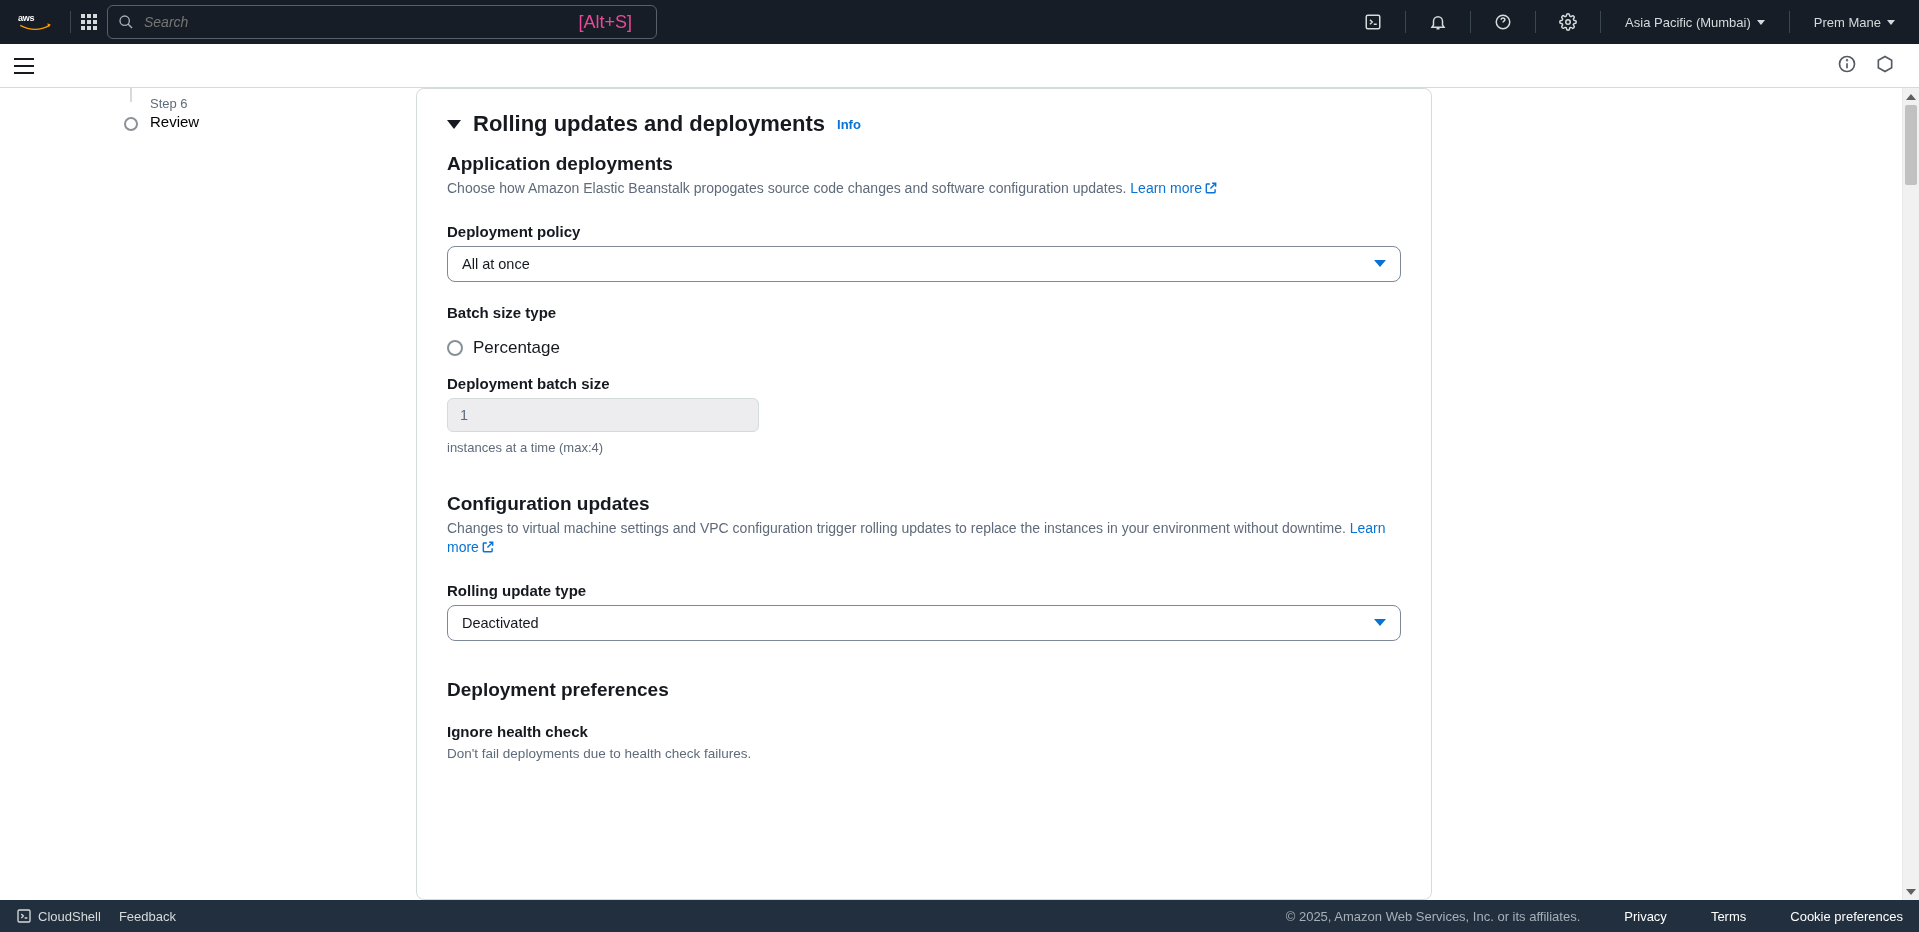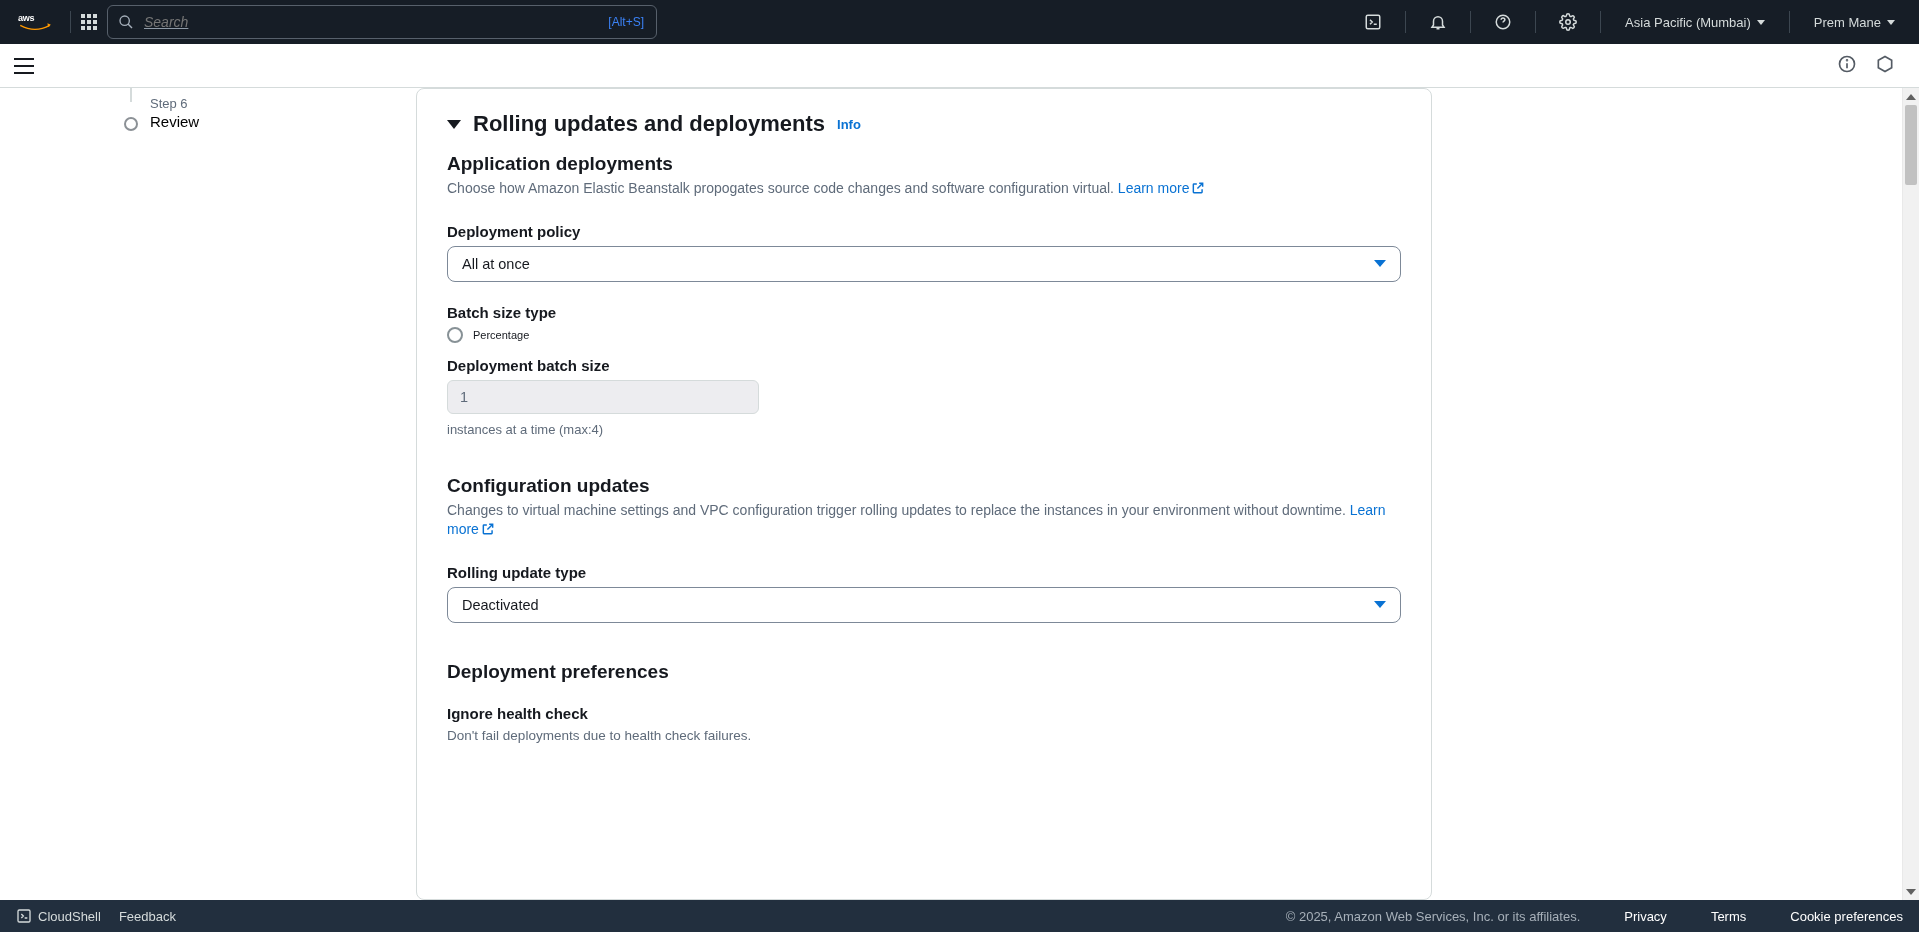--- a/index.html
+++ b/index.html
@@ -17,24 +17,24 @@
   html,body{margin:0;padding:0;height:100%;font-family:"Amazon Ember","Helvetica Neue",Arial,sans-serif;color:var(--aws-text);}
   body{display:flex;flex-direction:column;width:1919px;height:932px;overflow:hidden;background:#fff;}
 
   
   .topnav{height:44px;background:var(--aws-dark);display:flex;align-items:center;color:#fff;padding:0 8px;gap:8px;flex:0 0 auto;}
   .logo{font-weight:700;letter-spacing:-0.5px;font-size:15px;padding:0 10px;display:flex;align-items:center;height:100%;}
   .divider-v{width:1px;height:22px;background:#3c4650;}
   .apps-icon{width:18px;height:18px;padding:0 10px;display:flex;align-items:center;justify-content:center;}
   .apps-grid{display:grid;grid-template-columns:repeat(3,4px);grid-template-rows:repeat(3,4px);gap:2px;}
   .apps-grid span{background:#d5dbdb;width:4px;height:4px;}
-  .search-wrap{flex:0 0 550px;display:flex;align-items:center;background:transparent;border:1px solid #57606b;border-radius:6px;height:32px;padding:16px 10px;color:#8d99a6;position:relative;text-decoration:underline;}
+  .search-wrap{flex:0 0 550px;display:flex;align-items:center;background:transparent;border:1px solid #57606b;border-radius:6px;height:32px;padding:16px 10px;color:#8d99a6;position:relative;}
   .search-wrap svg{flex:0 0 auto;margin-right:8px;}
   .search-wrap input{flex:1;background:transparent;border:none;outline:none;color:#d5dbdb;font-style:italic;font-size:14px;}
-  .search-wrap .kbd{font-size:12px;color:#3b82f6;font-style:normal;position:absolute;right:12px;}
+  .search-wrap .kbd{font-size:18px;color:#ec4899;font-style:normal;position:absolute;right:24px;}
   .nav-spacer{flex:1;}
   .nav-icon{width:48px;display:flex;align-items:center;justify-content:center;height:100%;color:#d5dbdb;}
   .nav-text{padding:0 16px;font-size:13px;color:#d5dbdb;display:flex;align-items:center;gap:6px;height:100%;}
   .caret-down{width:0;height:0;border-left:4px solid transparent;border-right:4px solid transparent;border-top:5px solid #d5dbdb;}
 
   
   .secbar{height:44px;border-bottom:1px solid var(--aws-panel-border);display:flex;align-items:center;padding:0 14px;justify-content:space-between;flex:0 0 auto;background:#fff;}
   .hamburger{width:20px;height:16px;display:flex;flex-direction:column;justify-content:space-between;}
   .hamburger span{height:2px;background:#16191f;width:100%;}
   .sec-right{display:flex;align-items:center;gap:18px;padding-right:10px;}
@@ -70,21 +70,21 @@
   h3.sub{font-size:19px;font-weight:700;margin:20px 0 4px 0;}
   h3.sub.first{margin-top:16px;}
   .desc{font-size:14px;color:var(--aws-text-sub);line-height:1.4;margin:4px 0 0 0;}
   .desc a{color:var(--aws-link-bright);text-decoration:none;}
   .ext-icon{display:inline-block;vertical-align:-2px;margin-left:2px;}
 
   .field-label{font-size:15px;font-weight:700;margin-top:22px;margin-bottom:6px;}
   .select{border:1.5px solid #7d8998;border-radius:8px;height:36px;display:flex;align-items:center;padding:0 14px;justify-content:space-between;font-size:14.5px;cursor:pointer;background:#fff;}
   .select .sel-caret{width:0;height:0;border-left:6px solid transparent;border-right:6px solid transparent;border-top:7px solid var(--aws-link-bright);}
 
-  .radio-row{display:flex;align-items:center;gap:10px;margin:6px 0;font-size:11px;}
+  .radio-row{display:flex;align-items:center;gap:10px;margin:17px 0;font-size:17px;}
   .radio{width:16px;height:16px;border:2px solid #879196;border-radius:50%;position:relative;flex:0 0 auto;}
   .radio.checked{border-color:var(--aws-radio);}
   .radio.checked::after{content:"";position:absolute;inset:2px;background:var(--aws-radio);border-radius:50%;}
 
   .num-input{width:312px;height:34px;border:1px solid #d5dbdb;background:#ededf0;border-radius:6px;padding:0 12px;font-size:14.5px;color:#5f6b7a;display:flex;align-items:center;margin-top:6px;}
   .hint{font-size:13px;color:var(--aws-text-sub);margin-top:8px;}
 
   .section-block{margin-top:38px;}
 
   .field-sub-desc{font-size:13.5px;color:var(--aws-text-sub);margin-top:2px;}
@@ -210,21 +210,21 @@
         <div class="panel-inner">
 
           <div class="section-header">
             <div class="toggle-caret"></div>
             <h2>Rolling updates and deployments</h2>
             <span class="info-link">Info</span>
           </div>
 
           <h3 class="sub first">Application deployments</h3>
           <p class="desc">
-            <span>Choose how Amazon Elastic Beanstalk propogates source code changes and software configuration virtual. </span><a href="#"><span>Learn more</span><span class="ext-icon"><svg width="14" height="14" viewBox="0 0 24 24" fill="none" stroke="#0972d3" stroke-width="2.5">
+            <span>Choose how Amazon Elastic Beanstalk propogates source code changes and software configuration updates. </span><a href="#"><span>Learn more</span><span class="ext-icon"><svg width="14" height="14" viewBox="0 0 24 24" fill="none" stroke="#0972d3" stroke-width="2.5">
                     <path d="M14 4h6v6M20 4l-9 9"></path>
                     <path d="M19 14v5a1 1 0 01-1 1H5a1 1 0 01-1-1V6a1 1 0 011-1h5"></path>
                   </svg></span></a>
           </p>
 
           <div class="field-label">Deployment policy</div>
           <div class="select">
             <span>All at once</span>
             <span class="sel-caret"></span>
           </div>

